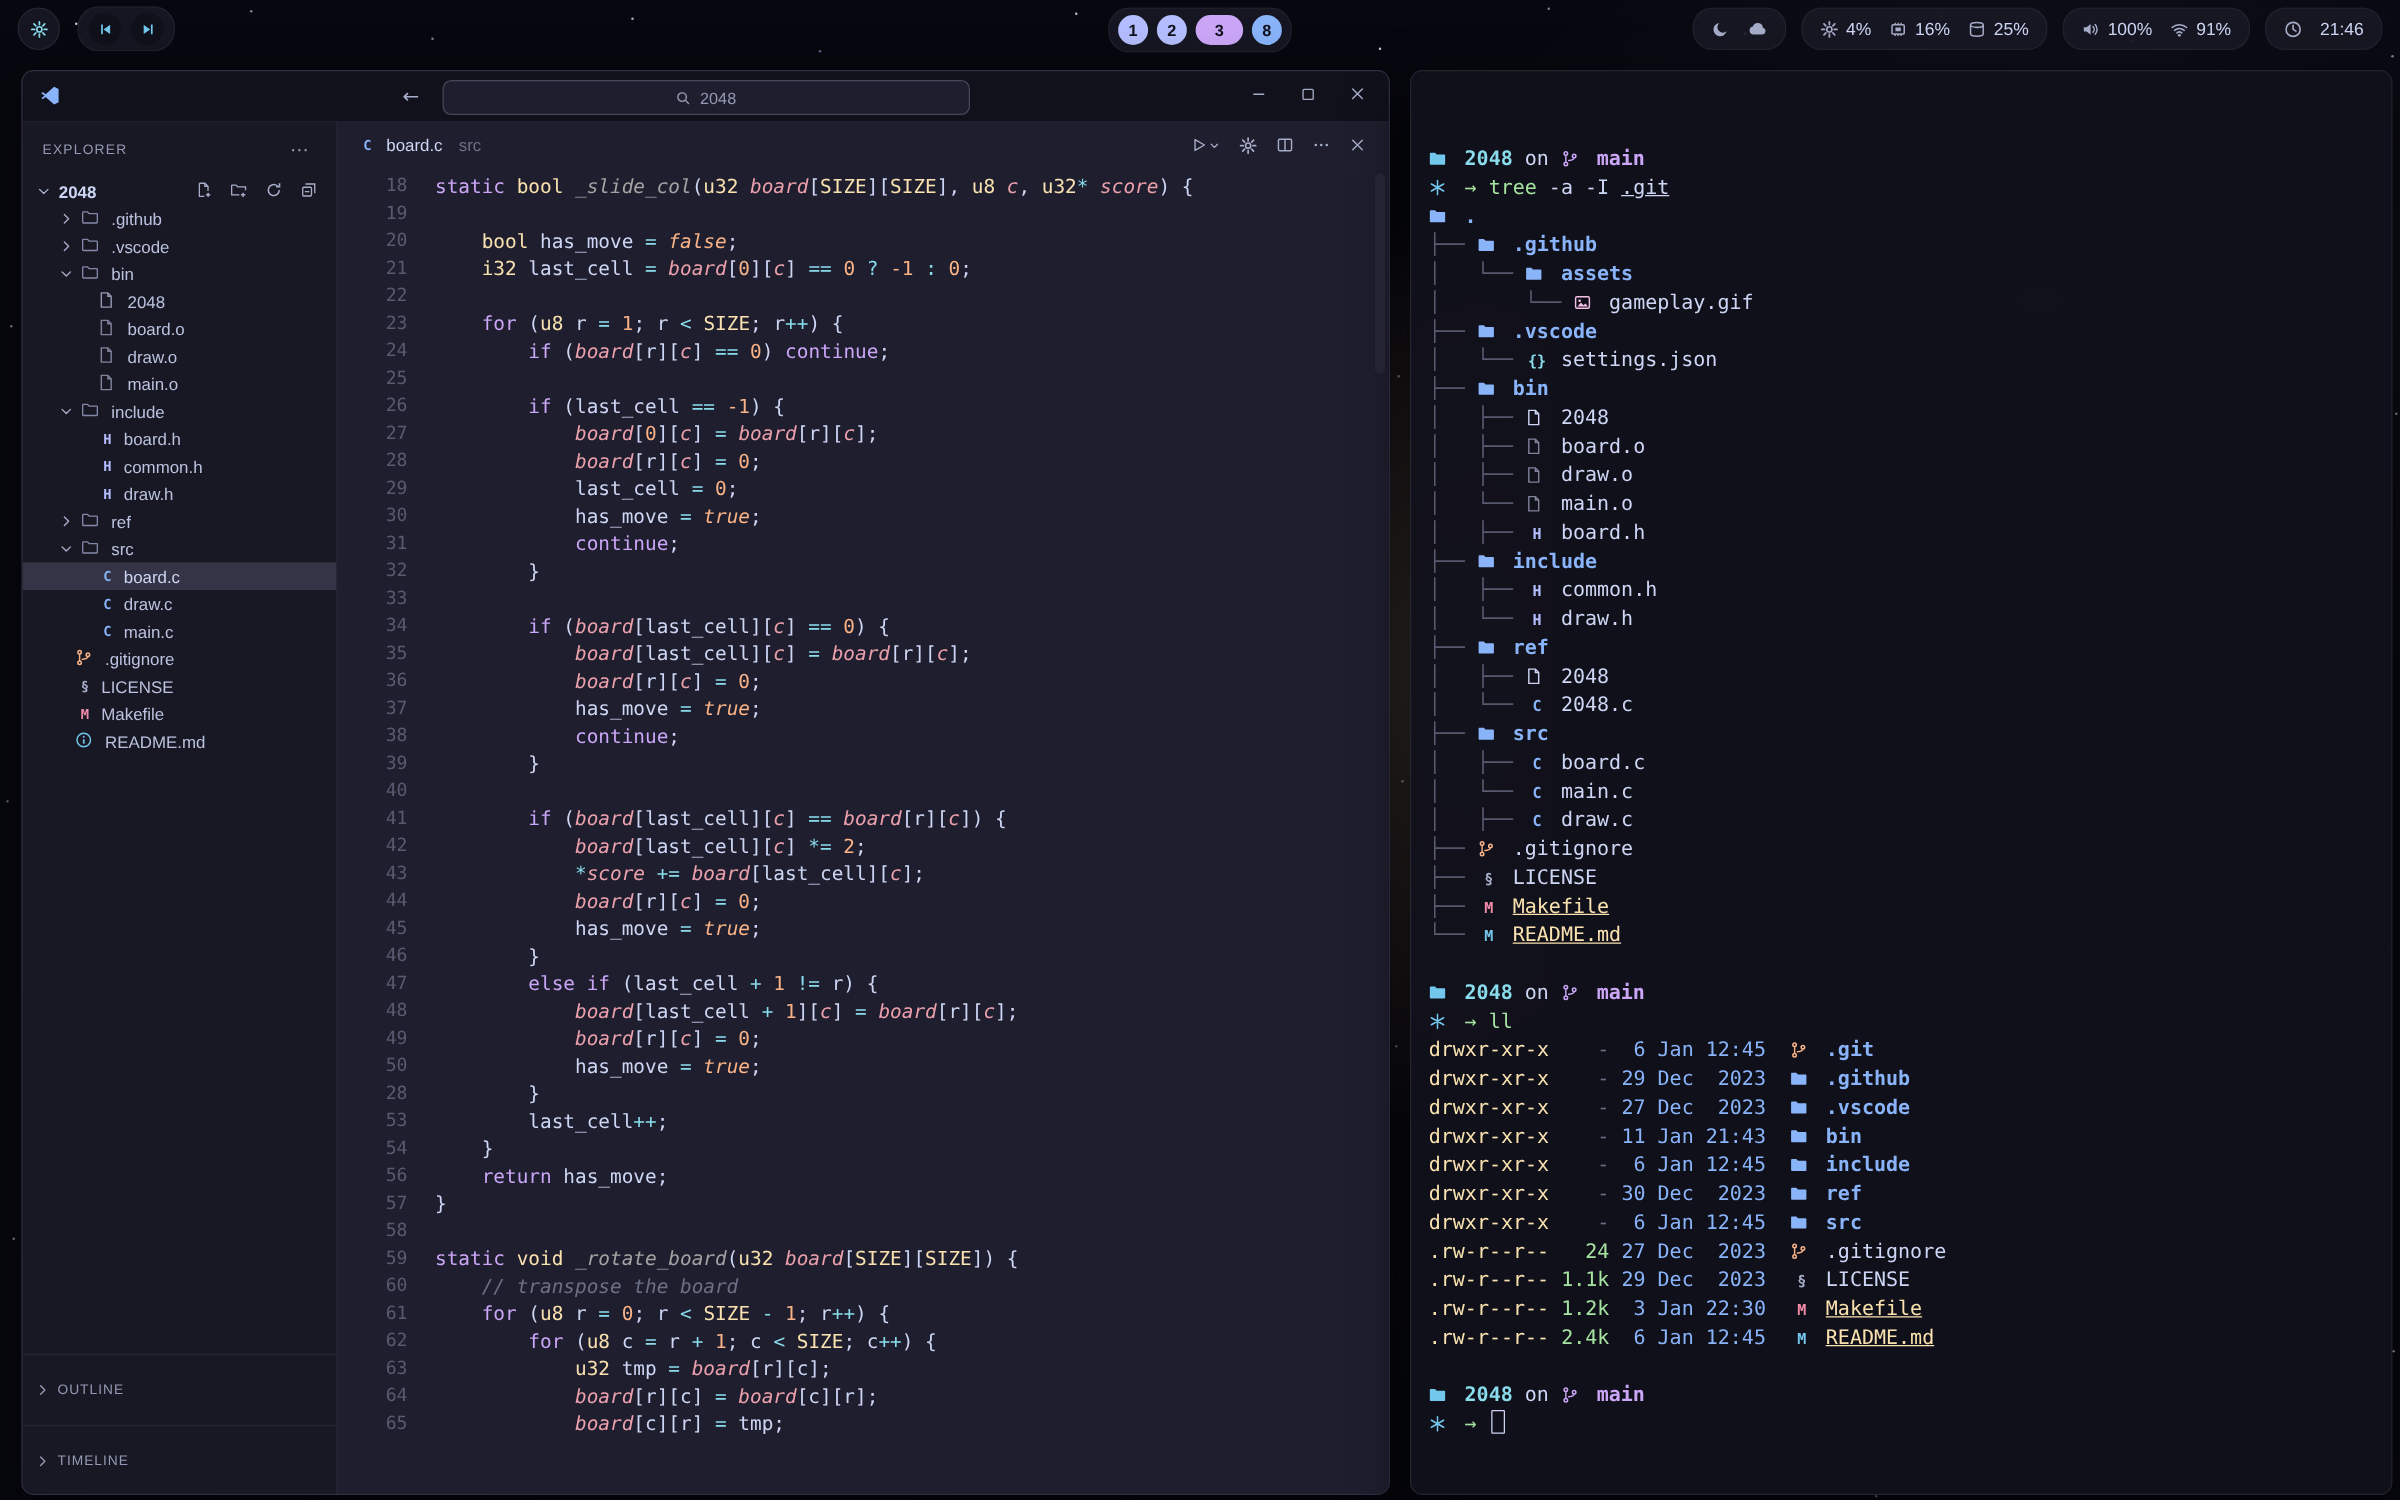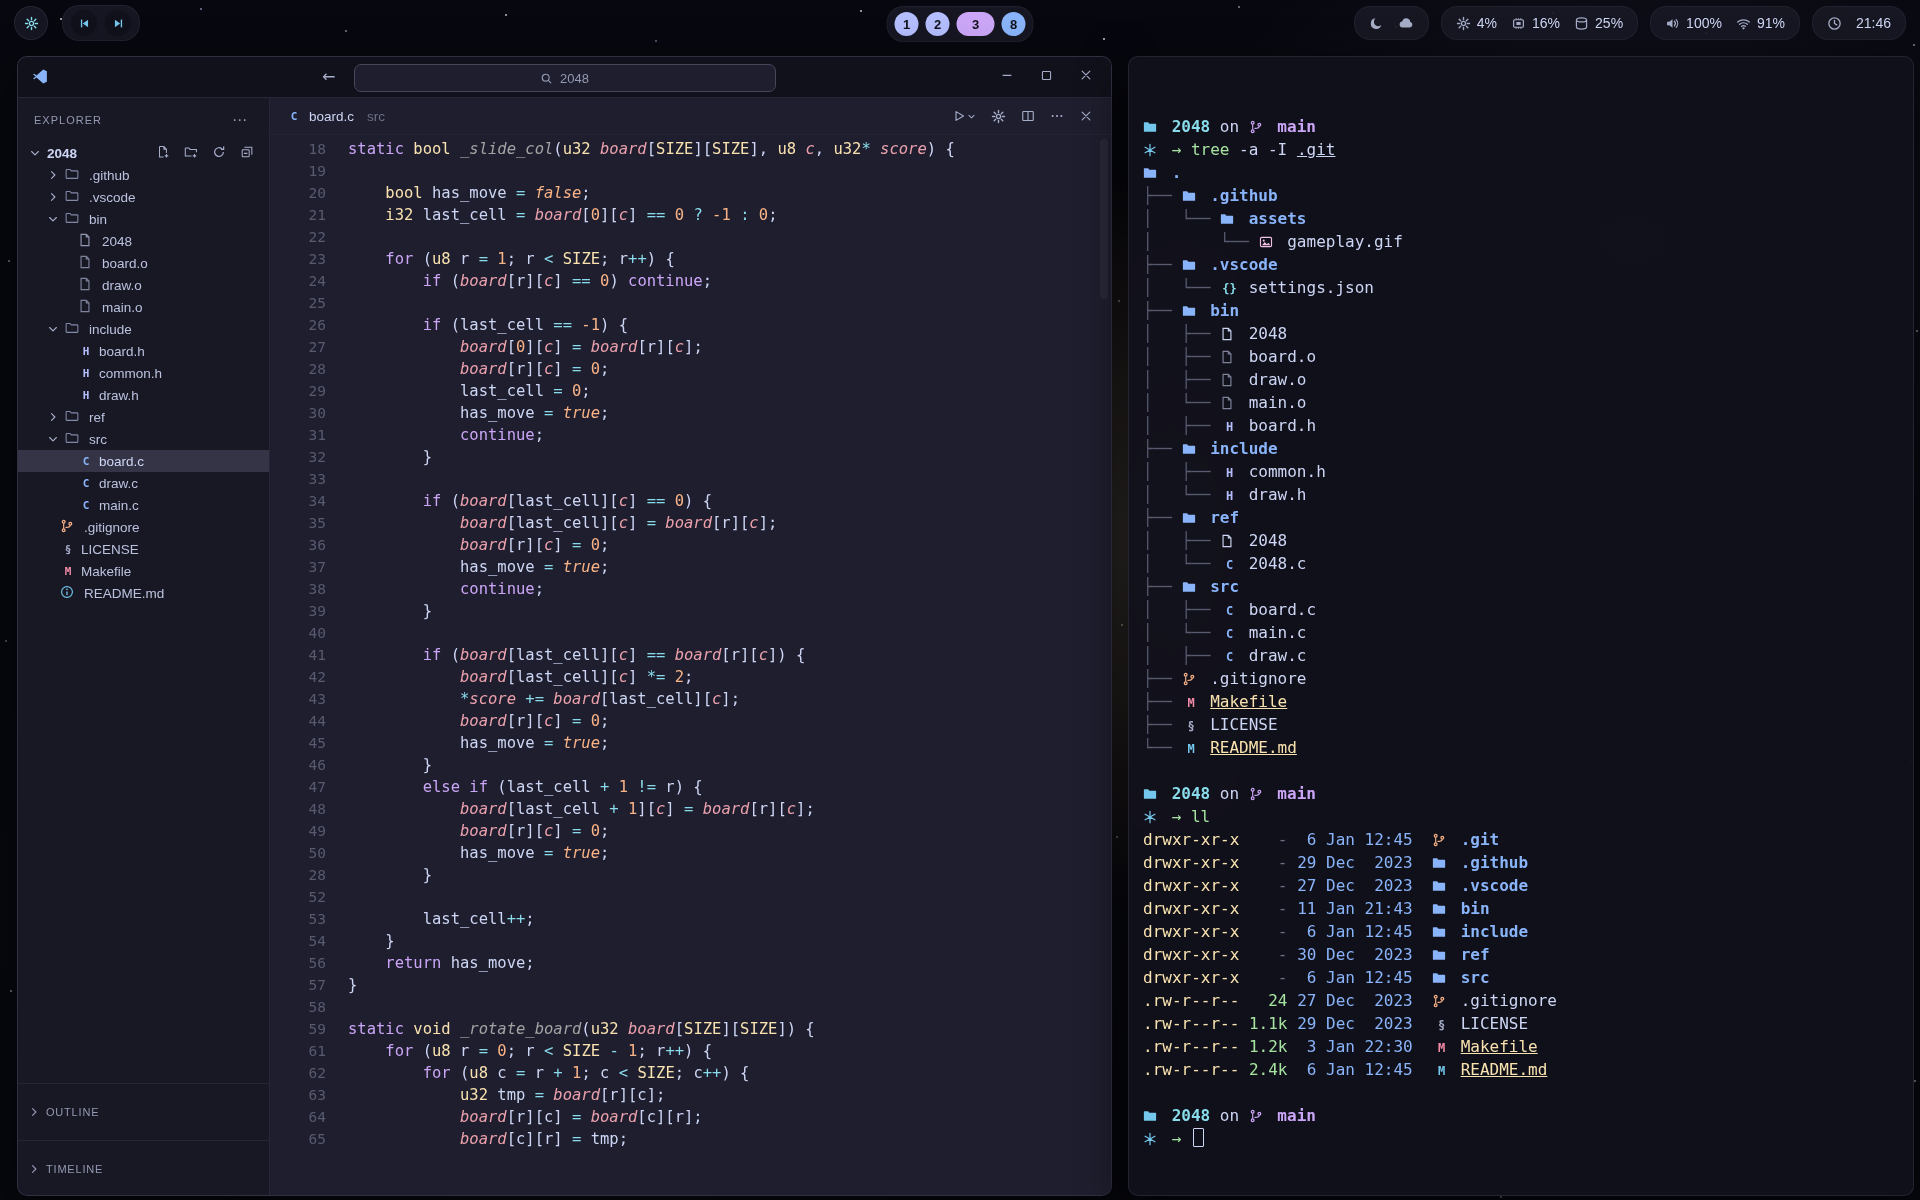--- a/index.html
+++ b/index.html
@@ -674,24 +674,20 @@
               </div>
               <div class="code-line">
                 <span class="gutter">50</span>
                 <span class="codetxt"><span class="tk-p">            has_move </span><span class="tk-o">=</span><span class="tk-p"> </span><span class="tk-b">true</span><span class="tk-p">;</span></span>
               </div>
               <div class="code-line">
                 <span class="gutter">28</span>
                 <span class="codetxt"><span class="tk-p">        }</span></span>
               </div>
               <div class="code-line">
-                <span class="gutter">52</span>
-                <span class="codetxt"></span>
-              </div>
-              <div class="code-line">
                 <span class="gutter">53</span>
                 <span class="codetxt"><span class="tk-p">        last_cell</span><span class="tk-o">++</span><span class="tk-p">;</span></span>
               </div>
               <div class="code-line">
                 <span class="gutter">54</span>
                 <span class="codetxt"><span class="tk-p">    }</span></span>
               </div>
               <div class="code-line">
                 <span class="gutter">56</span>
                 <span class="codetxt"><span class="tk-p">    </span><span class="tk-k">return</span><span class="tk-p"> has_move;</span></span>
@@ -700,20 +696,24 @@
                 <span class="gutter">57</span>
                 <span class="codetxt"><span class="tk-p">}</span></span>
               </div>
               <div class="code-line">
                 <span class="gutter">58</span>
                 <span class="codetxt"></span>
               </div>
               <div class="code-line">
                 <span class="gutter">59</span>
                 <span class="codetxt"><span class="tk-k">static</span><span class="tk-p"> </span><span class="tk-t">void</span><span class="tk-p"> </span><span class="tk-f">_rotate_board</span><span class="tk-p">(</span><span class="tk-t">u32</span><span class="tk-p"> </span><span class="tk-v">board</span><span class="tk-p">[</span><span class="tk-t">SIZE</span><span class="tk-p">][</span><span class="tk-t">SIZE</span><span class="tk-p">]) {</span></span>
+              </div>
+              <div class="code-line">
+                <span class="gutter">60</span>
+                <span class="codetxt"><span class="tk-p">    </span><span class="tk-c">// transpose the board</span></span>
               </div>
               <div class="code-line">
                 <span class="gutter">61</span>
                 <span class="codetxt"><span class="tk-p">    </span><span class="tk-k">for</span><span class="tk-p"> (</span><span class="tk-t">u8</span><span class="tk-p"> r </span><span class="tk-o">=</span><span class="tk-p"> </span><span class="tk-n">0</span><span class="tk-p">; r </span><span class="tk-o">&lt;</span><span class="tk-p"> </span><span class="tk-t">SIZE</span><span class="tk-p"> </span><span class="tk-o">-</span><span class="tk-p"> </span><span class="tk-n">1</span><span class="tk-p">; r</span><span class="tk-o">++</span><span class="tk-p">) {</span></span>
               </div>
               <div class="code-line">
                 <span class="gutter">62</span>
                 <span class="codetxt"><span class="tk-p">        </span><span class="tk-k">for</span><span class="tk-p"> (</span><span class="tk-t">u8</span><span class="tk-p"> c </span><span class="tk-o">=</span><span class="tk-p"> r </span><span class="tk-o">+</span><span class="tk-p"> </span><span class="tk-n">1</span><span class="tk-p">; c </span><span class="tk-o">&lt;</span><span class="tk-p"> </span><span class="tk-t">SIZE</span><span class="tk-p">; c</span><span class="tk-o">++</span><span class="tk-p">) {</span></span>
               </div>
               <div class="code-line">
@@ -805,22 +805,22 @@
             </svg></span> <span class="t-dir">src</span></div>
         <div class="tline"><span class="t-pre">│   ├── </span><span class="licon" style="color:#89b4fa">C</span> <span class="t-file">board.c</span></div>
         <div class="tline"><span class="t-pre">│   └── </span><span class="licon" style="color:#89b4fa">C</span> <span class="t-file">main.c</span></div>
         <div class="tline"><span class="t-pre">│   ├── </span><span class="licon" style="color:#89b4fa">C</span> <span class="t-file">draw.c</span></div>
         <div class="tline"><span class="t-pre">├── </span><span class="ti" style="color:#fab387"><svg viewBox="0 0 16 16" width="14" height="14" xmlns="http://www.w3.org/2000/svg">
               <circle cx="4.2" cy="3.2" r="1.6" fill="none" stroke="currentColor" stroke-width="1.4"></circle>
               <circle cx="4.2" cy="12.8" r="1.6" fill="none" stroke="currentColor" stroke-width="1.4"></circle>
               <circle cx="11.8" cy="5.4" r="1.6" fill="none" stroke="currentColor" stroke-width="1.4"></circle>
               <path d="M4.2 4.8v6.4M11.8 7c0 2.4-3.2 2.4-5.6 2.7" fill="none" stroke="currentColor" stroke-width="1.3"></path>
             </svg></span> <span class="t-file">.gitignore</span></div>
+        <div class="tline"><span class="t-pre">├── </span><span class="licon" style="color:#a6adc8">§</span> <span class="t-file">LICENSE</span></div>
         <div class="tline"><span class="t-pre">├── </span><span class="licon" style="color:#f38ba8">M</span> <span class="t-build">Makefile</span></div>
-        <div class="tline"><span class="t-pre">├── </span><span class="licon" style="color:#a6adc8">§</span> <span class="t-file">LICENSE</span></div>
         <div class="tline"><span class="t-pre">└── </span><span class="licon" style="color:#74c7ec">M</span> <span class="t-build">README.md</span></div>
         <div class="tline">&nbsp;</div>
         <div class="tline"><span class="ti" style="color:#74c7ec"><svg viewBox="0 0 16 16" width="14" height="14" xmlns="http://www.w3.org/2000/svg">
               <path d="M1 3.2c0-.4.3-.7.7-.7h4.1L7.3 4.2h7c.4 0 .7.3.7.7v7.9c0 .4-.3.7-.7.7H1.7c-.4 0-.7-.3-.7-.7z" fill="currentColor"></path>
             </svg></span> <span class="pr-dir">2048</span> <span class="pr-on">on</span> <span class="ti" style="color:#cba6f7"><svg viewBox="0 0 16 16" width="14" height="14" xmlns="http://www.w3.org/2000/svg">
               <circle cx="4.2" cy="3.2" r="1.6" fill="none" stroke="currentColor" stroke-width="1.4"></circle>
               <circle cx="4.2" cy="12.8" r="1.6" fill="none" stroke="currentColor" stroke-width="1.4"></circle>
               <circle cx="11.8" cy="5.4" r="1.6" fill="none" stroke="currentColor" stroke-width="1.4"></circle>
               <path d="M4.2 4.8v6.4M11.8 7c0 2.4-3.2 2.4-5.6 2.7" fill="none" stroke="currentColor" stroke-width="1.3"></path>
             </svg></span> <span class="pr-branch-name">main</span></div>

